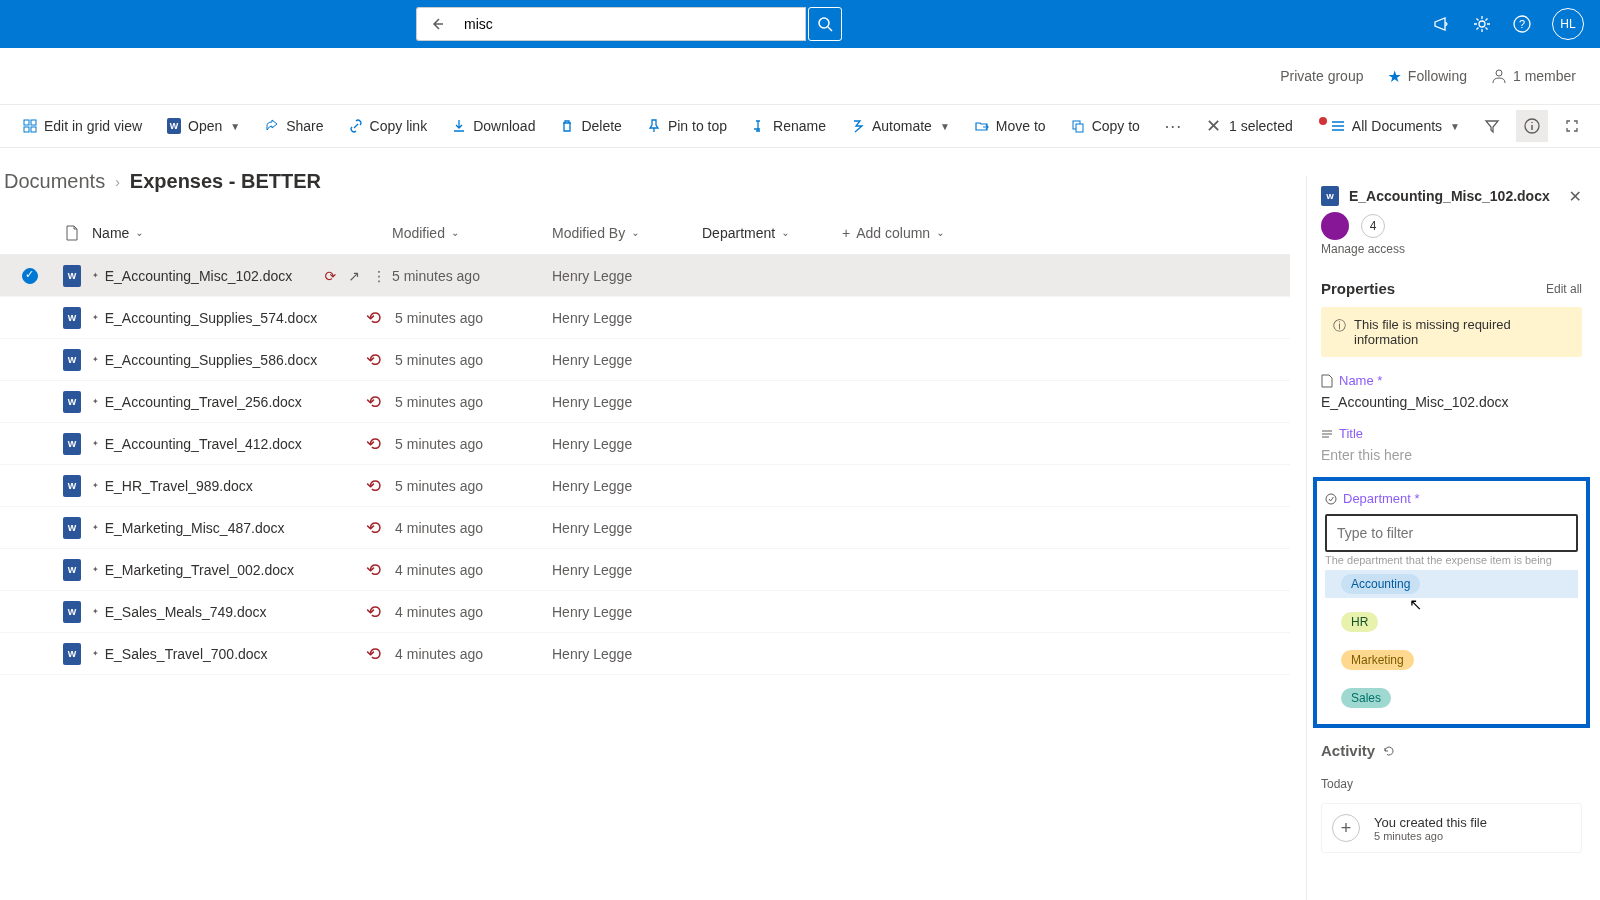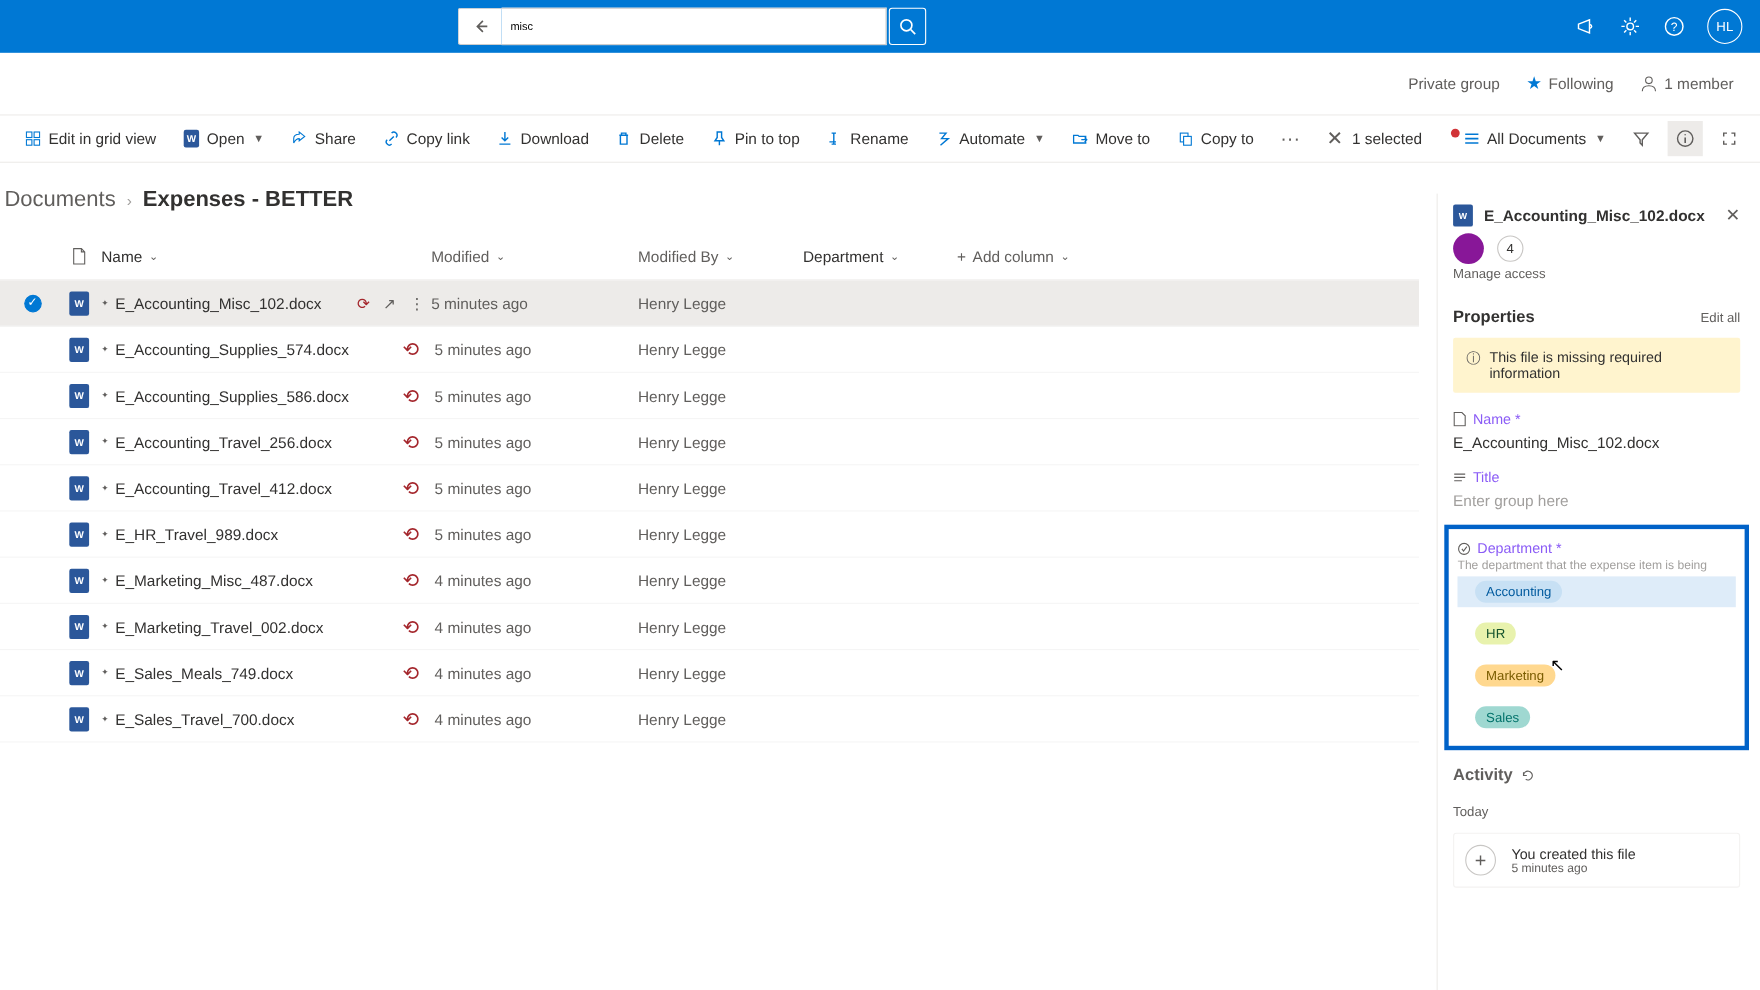--- a/index.html
+++ b/index.html
@@ -2,21 +2,21 @@
 <html><head>
 <meta charset="utf-8">
 <style>
 * { margin: 0; padding: 0; box-sizing: border-box; font-family: "Segoe UI", sans-serif; }
 body { background: #fff; width: 1600px; height: 900px; overflow: hidden; font-size: 14px; color: #323130; }
 
 
 .topbar { height: 48px; background: #0078d4; display: flex; align-items: center; padding: 0 16px; }
 .search-wrap { display: flex; align-items: center; margin-left: 400px; }
 .search-back { width: 40px; height: 34px; background: #fff; border: 1px solid #ccc; border-right: none; display: flex; align-items: center; justify-content: center; border-radius: 3px 0 0 3px; }
-.search-input { width: 350px; height: 34px; border: 1px solid #ccc; border-left: none; padding: 0 8px; font-size: 10px; outline: none; }
+.search-input { width: 350px; height: 34px; border: 1px solid #ccc; border-left: none; padding: 0 8px; font-size: 14px; outline: none; }
 .search-btn { width: 34px; height: 34px; background: #0078d4; border: 1px solid #fff; display: flex; align-items: center; justify-content: center; border-radius: 3px; margin-left: 2px; }
 .topbar-right { margin-left: auto; display: flex; align-items: center; gap: 20px; }
 .top-icon { width: 20px; height: 20px; color: #fff; display: flex; align-items: center; justify-content: center; }
 .avatar-circle { width: 32px; height: 32px; border-radius: 50%; border: 1px solid #fff; display: flex; align-items: center; justify-content: center; color: #fff; font-size: 12px; }
 
 
 .group-row { height: 56px; display: flex; align-items: center; justify-content: flex-end; padding: 0 24px; gap: 24px; color: #605e5c; font-size: 14px; }
 .group-item { display: flex; align-items: center; gap: 6px; }
 .star { color: #0078d4; font-size: 16px; }
 
@@ -39,21 +39,21 @@
 .bc-sep { color: #a19f9d; font-size: 14px; }
 .bc-cur { font-weight: 600; }
 
 
 .table { width: 100%; }
 .thead { height: 44px; display: flex; align-items: center; border-bottom: 1px solid #edebe9; padding: 0 8px; color: #323130; font-size: 14px; }
 .col-sel { width: 44px; }
 .col-ico { width: 40px; display: flex; justify-content: center; }
 .col-name { width: 300px; display: flex; align-items: center; gap: 6px; }
 .col-mod { width: 160px; display: flex; align-items: center; gap: 6px; }
-.col-by { width: 150px; display: flex; align-items: center; gap: 6px; margin-left: 28px; }
+.col-by { width: 150px; display: flex; align-items: center; gap: 6px; }
 .col-dept { width: 140px; display: flex; align-items: center; gap: 6px; }
 .col-add { width: 150px; display: flex; align-items: center; gap: 6px; color: #605e5c; }
 .hdr-chev { font-size: 10px; color: #605e5c; }
 
 .trow { height: 42px; display: flex; align-items: center; padding: 0 8px; border-bottom: 1px solid #f5f5f5; font-size: 14px; }
 .trow.selected { background: #edebe9; }
 .trow .col-sel { display: flex; justify-content: center; }
 .sel-radio { width: 16px; height: 16px; border-radius: 50%; border: 1px solid #8a8886; }
 .sel-radio.checked { background: #0078d4; border-color: #0078d4; position: relative; }
 .sel-radio.checked::after { content: "✓"; color: #fff; font-size: 11px; position: absolute; left: 2px; top: -1px; }
@@ -554,31 +554,34 @@
     <div class="prop-val">E_Accounting_Misc_102.docx</div>
   </div>
 
   <div class="prop-row">
     <div class="prop-label">
         <svg width="12" height="12" viewBox="0 0 12 12">
           <path d="M1 3 H11 M1 6 H11 M1 9 H8" stroke="#605e5c"></path>
         </svg>
         <span>Title</span>
       </div>
-    <div class="prop-val prop-placeholder">Enter group here</div>
+    <div class="prop-val prop-placeholder">Enter this here</div>
   </div>
 
   <div class="dept-focus">
     <div class="prop-label">
         <svg width="12" height="12" viewBox="0 0 12 12">
           <circle cx="6" cy="6" r="5" stroke="#605e5c" fill="none"></circle>
           <path d="M4 6 L5.5 8 L8.5 4" stroke="#605e5c" fill="none"></path>
         </svg>
         <span>Department *</span>
       </div>
+    <div class="filter-input-wrap">
+      <input class="filter-input" placeholder="Type to filter" style="">
+    </div>
     <div class="help-txt">The department that the expense item is being</div>
     <div class="opts" id="dept-opts">
         <div class="opt-row hl"><span class="pill pill-acc">Accounting</span></div>
         <div class="opt-row"><span class="pill pill-hr">HR</span></div>
         <div class="opt-row"><span class="pill pill-mkt">Marketing</span></div>
         <div class="opt-row"><span class="pill pill-sales">Sales</span></div>
       </div>
     <div class="cursor">↖</div>
   </div>
 

